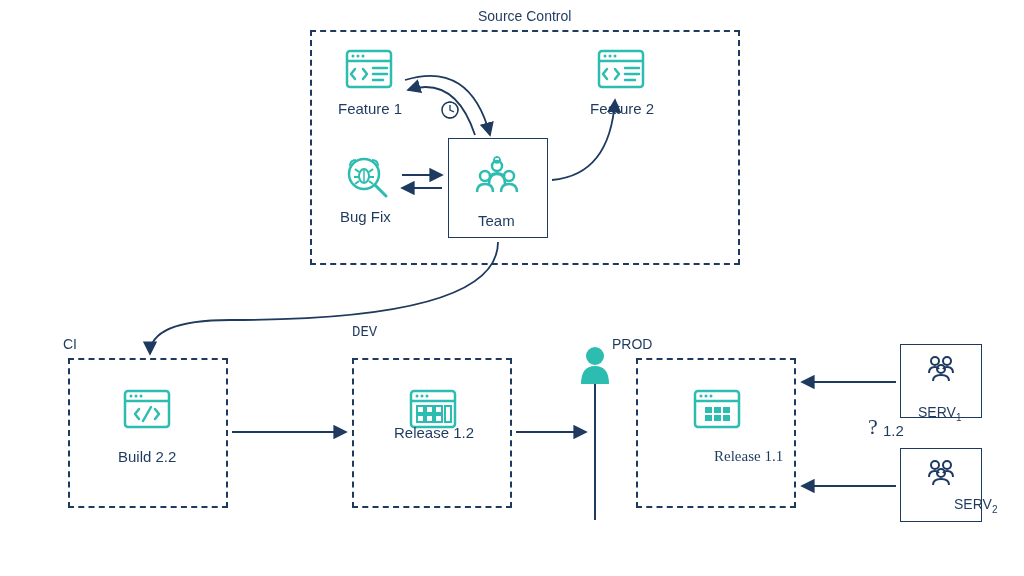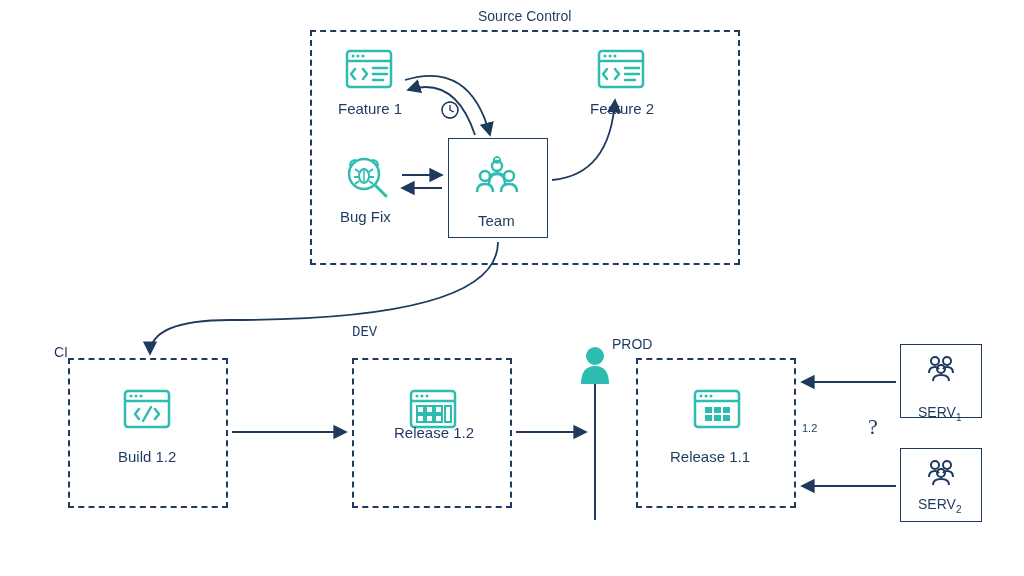--- a/index.html
+++ b/index.html
@@ -187,45 +187,45 @@
 
   <line x1="402" y1="175" x2="442" y2="175" stroke="#1e3a5f" stroke-width="1.8" marker-end="url(#arrowhead)"></line>
   <line x1="442" y1="188" x2="402" y2="188" stroke="#1e3a5f" stroke-width="1.8" marker-end="url(#arrowhead)"></line>
 
   <path d="M 552 180 Q 610 175 615 100" fill="none" stroke="#1e3a5f" stroke-width="1.8" marker-end="url(#arrowhead)"></path>
 
   <path d="M 498 242 Q 498 320 230 320 Q 150 320 150 354" fill="none" stroke="#1e3a5f" stroke-width="1.8" marker-end="url(#arrowhead)"></path>
 </svg>
 
 <div class="dashed-box" style="left:68px; top:358px; width:160px; height:150px;"></div>
-<div class="label" style="left:54px; top:336px;margin-top:8px;">CI</div>
+<div class="label" style="left:63px; top:336px;">CI</div>
 <div class="icon-wrap icon-teal" style="left:118px; top:384px; width:58px; height:50px;">
   <svg width="48" height="44" viewBox="0 0 48 44">
       <use href="#code-window-simple"></use>
     </svg>
 </div>
-<div class="label label-sm" style="left:118px; top:448px;">Build 1.2</div>
+<div class="label label-sm" style="left:118px; top:448px;">Build 2.2</div>
 
 <div class="dashed-box" style="left:352px; top:358px; width:160px; height:150px;"></div>
 <div class="label" style="left:352px; top:324px;font-family:Liberation Mono, monospace;">DEV</div>
 <div class="icon-wrap icon-teal" style="left:404px; top:384px; width:58px; height:50px;">
   <svg width="48" height="44" viewBox="0 0 48 44">
       <use href="#grid-window"></use>
     </svg>
 </div>
 <div class="label label-sm" style="left:394px; top:424px;">Release 1.2</div>
 
 <div class="dashed-box" style="left:636px; top:358px; width:160px; height:150px;"></div>
 <div class="label" style="left:612px; top:336px;">PROD</div>
 <div class="icon-wrap icon-teal" style="left:688px; top:384px; width:58px; height:50px;">
   <svg width="48" height="44" viewBox="0 0 48 44">
       <use href="#grid-window-simple"></use>
     </svg>
 </div>
-<div class="label label-sm" style="left:670px; top:448px;">Release 1.1</div>
+<div class="label label-sm" style="left:714px; top:448px;font-family:Liberation Serif, serif;">Release 1.1</div>
 
 <svg style="position:absolute; left:575px; top:340px; width:40px; height:190px;">
   <g class="icon-teal" fill="#2dbdb0">
     <circle cx="20" cy="16" r="9"></circle>
     <path d="M 6 44 Q 6 26 20 26 Q 34 26 34 44 Z"></path>
   </g>
   <line x1="20" y1="44" x2="20" y2="180" stroke="#1e3a5f" stroke-width="2"></line>
 </svg>
 
 <div class="solid-box" style="left:900px; top:344px; width:82px; height:74px;"></div>
@@ -237,25 +237,25 @@
 <div class="label" style="left:918px; top:404px; font-size:14px;">
   <span>SERV</span><sub style="font-size:10px;">1</sub>
 </div>
 
 <div class="solid-box" style="left:900px; top:448px; width:82px; height:74px;"></div>
 <div class="icon-wrap" style="left:922px; top:454px; width:38px; height:34px; color:#1e3a5f;">
   <svg width="36" height="32" viewBox="0 0 36 32">
       <use href="#users-small"></use>
     </svg>
 </div>
-<div class="label" style="left:918px; top:496px; font-size:14px;">
+<div class="label" style="left:954px; top:496px; font-size:14px;">
   <span>SERV</span><sub style="font-size:10px;">2</sub>
 </div>
 
-<div class="label" style="left:802px; top:422px; font-size:11px;">1.2</div>
+<div class="label" style="left:883px; top:422px; font-size:15px;">1.2</div>
 <div class="question" style="left:868px; top:414px;">?</div>
 
 <svg style="position:absolute; left:0; top:0; width:1024px; height:576px; pointer-events:none;">
 
   <line x1="232" y1="432" x2="346" y2="432" stroke="#1e3a5f" stroke-width="1.8" marker-end="url(#arrowhead)"></line>
 
   <line x1="516" y1="432" x2="586" y2="432" stroke="#1e3a5f" stroke-width="1.8" marker-end="url(#arrowhead)"></line>
 
   <line x1="896" y1="382" x2="802" y2="382" stroke="#1e3a5f" stroke-width="1.8" marker-end="url(#arrowhead)"></line>
 

